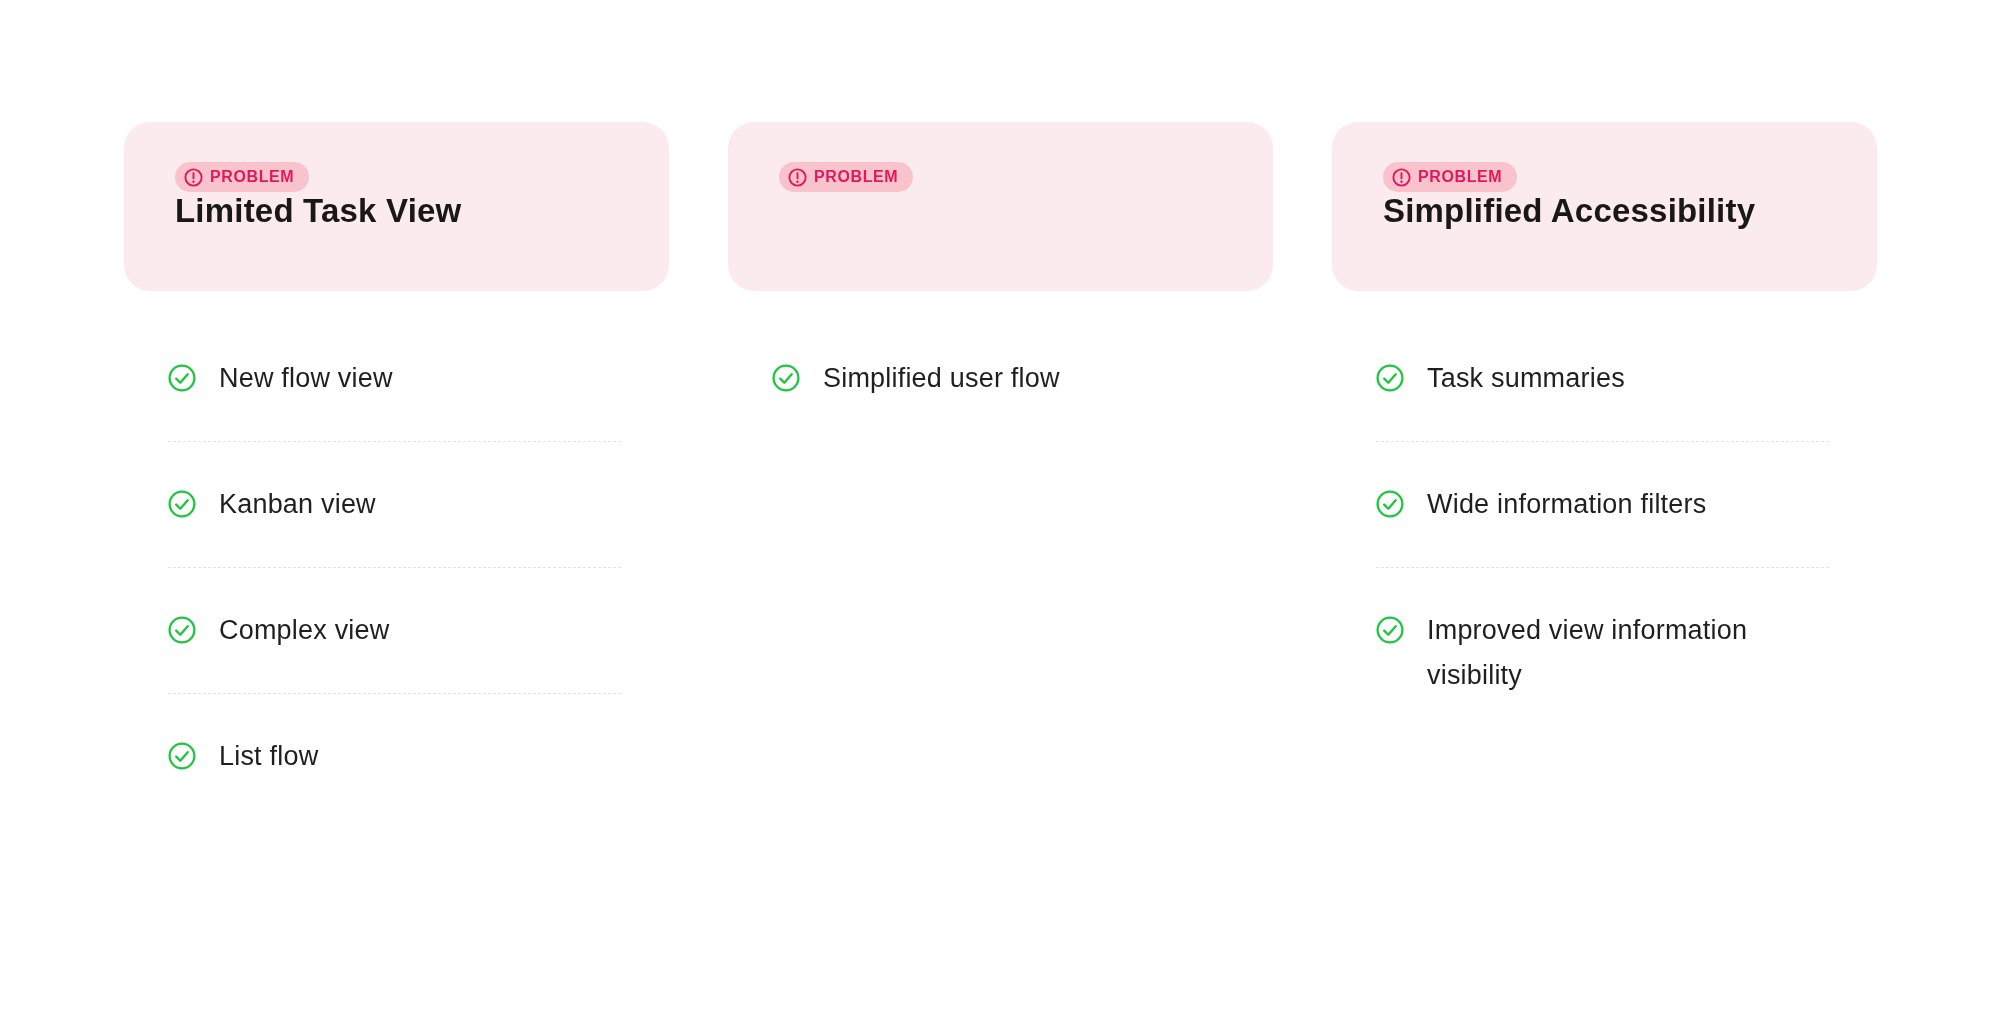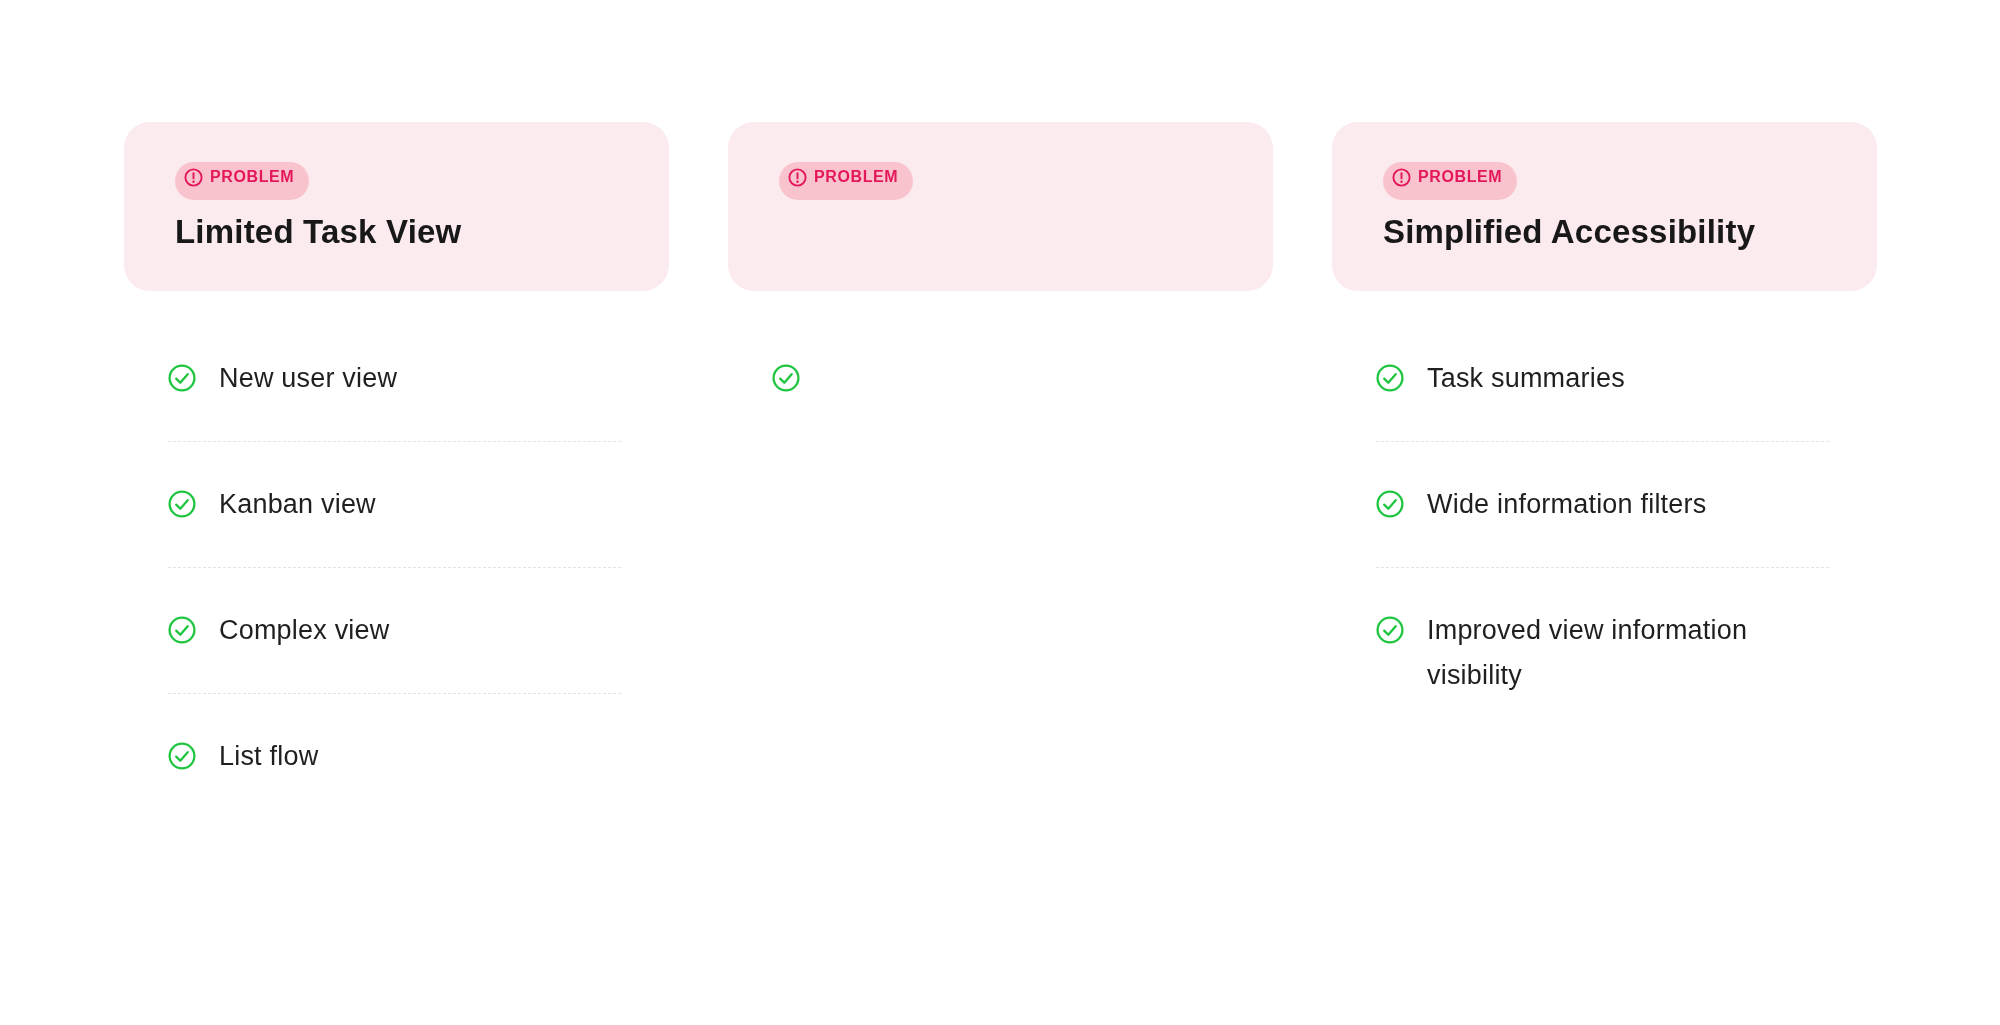--- a/index.html
+++ b/index.html
@@ -28,27 +28,26 @@
   }
   .badge {
     display: inline-flex;
     align-items: center;
     gap: 7px;
     background: var(--badge-bg, #f9c3ce);
     color: var(--accent, #e4175c);
     font-size: 16px;
     font-weight: 700;
     letter-spacing: 0.6px;
-    padding: 5px 15px 13px 9px;
+    padding: 5px 15px 5px 9px;
     border-radius: 999px;
     line-height: 20px;
   }
   .badge svg { display: block; }
   .card-title {
-    margin-top: 13px;
     font-size: 33px;
     font-weight: 700;
     color: #181818;
     letter-spacing: 0.2px;
     white-space: nowrap;
   }
   ul.items {
     list-style: none;
     margin: 25px 48px 0 44px;
     padding: 0;
@@ -89,21 +88,21 @@
         <div class="card-title">Limited Task View</div>
       </div>
       <ul class="items">
   <li class="item">
     <span class="check">
       <svg width="28" height="28" viewBox="0 0 28 28" fill="none">
         <circle cx="14" cy="14" r="12.4" stroke="#1ec53e" stroke-width="2.3"></circle>
         <path d="M8.2 14.6l4.1 4.2 7.4-8.6" stroke="#1ec53e" stroke-width="2.3" stroke-linecap="round" stroke-linejoin="round"></path>
       </svg>
     </span>
-    <span class="item-label">New user view</span>
+    <span class="item-label">New flow view</span>
   </li>
 
   <li class="item">
     <span class="check">
       <svg width="28" height="28" viewBox="0 0 28 28" fill="none">
         <circle cx="14" cy="14" r="12.4" stroke="#1ec53e" stroke-width="2.3"></circle>
         <path d="M8.2 14.6l4.1 4.2 7.4-8.6" stroke="#1ec53e" stroke-width="2.3" stroke-linecap="round" stroke-linejoin="round"></path>
       </svg>
     </span>
     <span class="item-label">Kanban view</span>
@@ -144,20 +143,21 @@
         </span>
       </div>
       <ul class="items">
   <li class="item">
     <span class="check">
       <svg width="28" height="28" viewBox="0 0 28 28" fill="none">
         <circle cx="14" cy="14" r="12.4" stroke="#1ec53e" stroke-width="2.3"></circle>
         <path d="M8.2 14.6l4.1 4.2 7.4-8.6" stroke="#1ec53e" stroke-width="2.3" stroke-linecap="round" stroke-linejoin="round"></path>
       </svg>
     </span>
+    <span class="item-label">Simplified user flow</span>
   </li>
 
 </ul>
     </div>
 
     <div class="column">
       <div class="card">
         <span class="badge">
           <svg width="19" height="19" viewBox="0 0 19 19" fill="none">
             <circle cx="9.5" cy="9.5" r="8.1" stroke="#e4175c" stroke-width="1.9"></circle>

